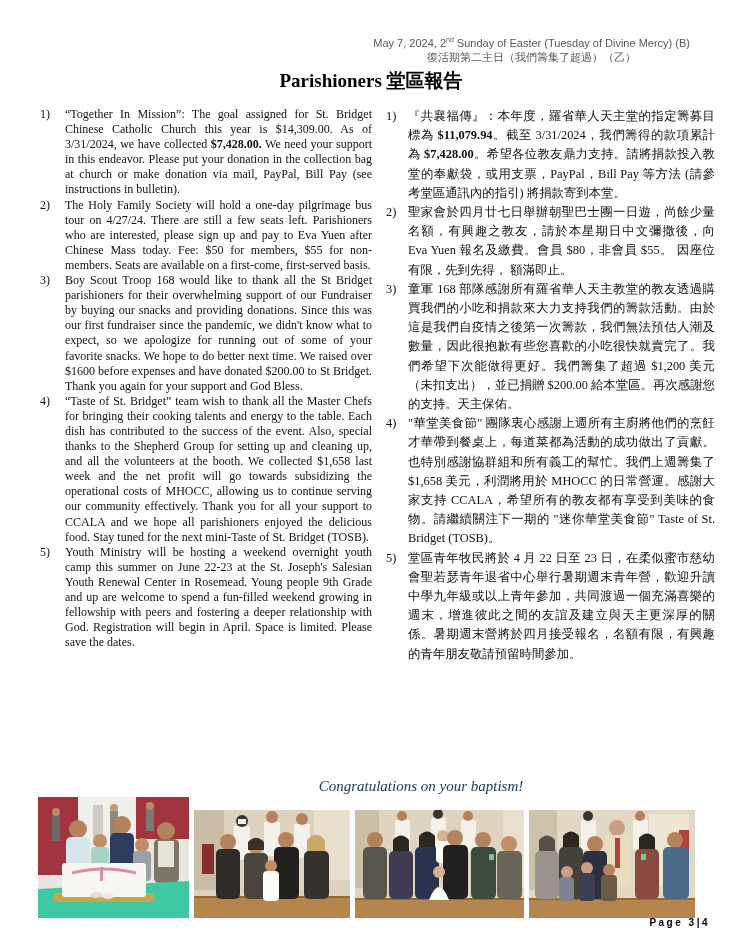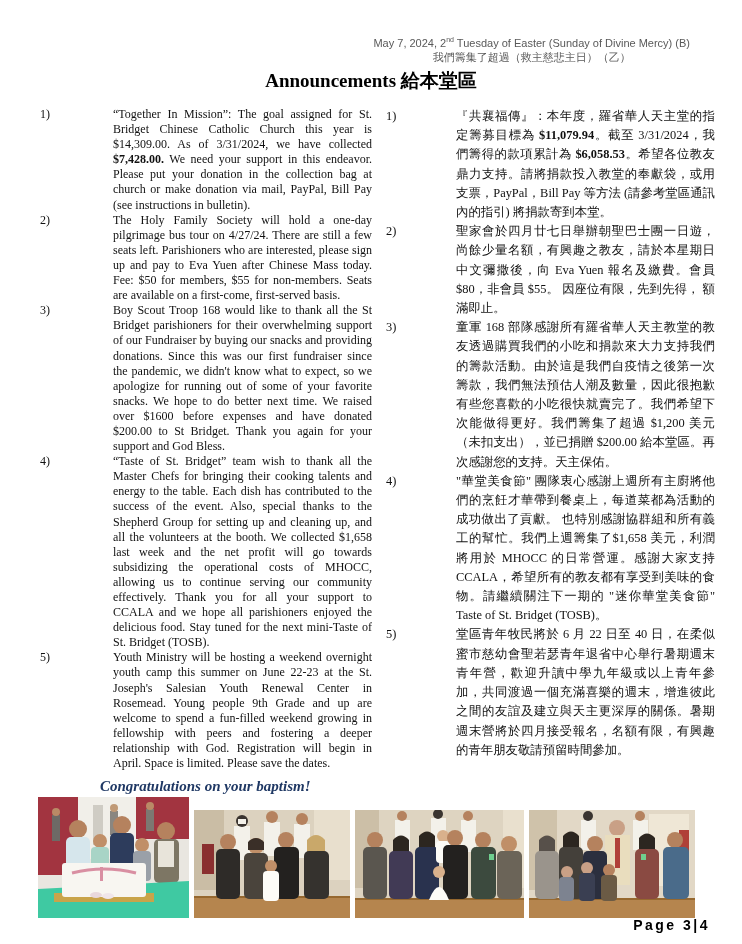--- a/index.html
+++ b/index.html
@@ -25,52 +25,52 @@
     position:absolute;top:107px;left:40px;right:27px;
     display:flex;gap:14px;
   }
   .col{flex:none;}
   .col-en{width:332px;font-size:12px;line-height:15.1px;}
   .col-zh{width:329px;font-size:12.4px;line-height:19.2px;}
   .ann-item{display:flex;}
   .ann-item .num{flex:none;}
   .col-en .num{width:25px;}
   .col-zh .num{width:22px;}
-  .ann-item .body{flex:1;text-align:justify;text-justify:inter-word;margin-left:48px;}
+  .ann-item .body{flex:1;text-align:justify;text-justify:inter-word;}
   .b{font-weight:bold;}
   
   .congrats{
-    position:absolute;top:778px;left:100px;right:0;
-    font-size:15px;font-weight:bold;font-style:italic;color:#1f3864;
+    position:absolute;top:778px;left:100px;right:0;text-align:center;
+    font-size:15px;font-weight:normal;font-style:italic;color:#1f3864;
   }
   
   .photos{
     position:absolute;top:797px;left:38px;height:121px;
     display:flex;gap:5px;align-items:flex-end;
   }
   .photo{flex:none;overflow:hidden;}
   .photo svg{display:block;}
   
   .footer{
     position:absolute;top:917px;right:32px;
     font-family:"Liberation Sans","DejaVu Sans",sans-serif;
-    font-size:14px;font-weight:bold;letter-spacing:2.5px;color:#000;
+    font-size:10px;font-weight:bold;letter-spacing:2.5px;color:#000;
   }
 </style>
 </head>
 <body>
 
 <div class="page">
 
   <div class="dates">
-    <div><span>May 7, 2024, 2</span><sup>nd</sup><span> Tuesday of Easter (Sunday of Divine Mercy) (B)</span></div>
-    <div>我們籌集了超過（救主慈悲主日）（乙）</div>
+    <div><span>May 7, 2024, 2</span><sup>nd</sup><span> Sunday of Easter (Tuesday of Divine Mercy) (B)</span></div>
+    <div>復活期第二主日（我們籌集了超過）（乙）</div>
   </div>
 
-  <div class="title">Announcements 給本堂區</div>
+  <div class="title">Parishioners 堂區報告</div>
 
   <div class="cols">
     <div class="col col-en">
         <div class="ann-item">
           <span class="num">1)</span>
           <span class="body"><span>“Together In Mission”: The goal assigned for St. Bridget Chinese Catholic Church this year is $14,309.00. As of 3/31/2024, we have collected </span><span class="b">$7,428.00.</span><span> We need your support in this endeavor. Please put your donation in the collection bag at church or make donation via mail, PayPal, Bill Pay (see instructions in bulletin).</span></span>
         </div>
         <div class="ann-item">
           <span class="num">2)</span>
           <span class="body"><span>The Holy Family Society will hold a one-day pilgrimage bus tour on 4/27/24. There are still a few seats left.  Parishioners who are interested, please sign up and pay to Eva Yuen after Chinese Mass today. Fee: $50 for members, $55 for non-members. Seats are available on a first-come, first-served basis.</span></span>
@@ -84,37 +84,37 @@
           <span class="body"><span>“Taste of St. Bridget” team wish to thank all the Master Chefs for bringing their cooking talents and energy to the table. Each dish has contributed to the success of the event. Also, special thanks to the Shepherd Group for setting up and cleaning up, and all the volunteers at the booth. We collected $1,658 last week and the net profit will go towards subsidizing the operational costs of MHOCC, allowing us to continue serving our community effectively. Thank you for all your support to CCALA and we hope all parishioners enjoyed the delicious food. Stay tuned for the next mini-Taste of St. Bridget (TOSB).</span></span>
         </div>
         <div class="ann-item">
           <span class="num">5)</span>
           <span class="body"><span>Youth Ministry will be hosting a weekend overnight youth camp this summer on June 22-23 at the St. Joseph's Salesian Youth Renewal Center in Rosemead. Young people 9th Grade and up are welcome to spend a fun-filled weekend growing in fellowship with peers and fostering a deeper relationship with God. Registration will begin in April.  Space is limited. Please save the dates.</span></span>
         </div>
       </div>
     <div class="col col-zh">
         <div class="ann-item">
           <span class="num">1)</span>
-          <span class="body"><span>『共襄福傳』：本年度，羅省華人天主堂的指定籌募目標為 </span><span class="b">$11,079.94</span><span>。截至 3/31/2024，我們籌得的款項累計為 </span><span class="b">$6,058.53</span><span>。希望各位教友鼎力支持。請將捐款投入教堂的奉獻袋，或用支票，PayPal，Bill Pay 等方法 (請參考堂區通訊內的指引) 將捐款寄到本堂。</span></span>
+          <span class="body"><span>『共襄福傳』：本年度，羅省華人天主堂的指定籌募目標為 </span><span class="b">$11,079.94</span><span>。截至 3/31/2024，我們籌得的款項累計為 </span><span class="b">$7,428.00</span><span>。希望各位教友鼎力支持。請將捐款投入教堂的奉獻袋，或用支票，PayPal，Bill Pay 等方法 (請參考堂區通訊內的指引) 將捐款寄到本堂。</span></span>
         </div>
         <div class="ann-item">
           <span class="num">2)</span>
           <span class="body"><span>聖家會於四月廿七日舉辦朝聖巴士團一日遊，尚餘少量名額，有興趣之教友，請於本星期日中文彌撒後，向 Eva Yuen 報名及繳費。會員 $80，非會員 $55。 因座位有限，先到先得， 額滿即止。</span></span>
         </div>
         <div class="ann-item">
           <span class="num">3)</span>
           <span class="body"><span>童軍 168 部隊感謝所有羅省華人天主教堂的教友透過購買我們的小吃和捐款來大力支持我們的籌款活動。由於這是我們自疫情之後第一次籌款，我們無法預估人潮及數量，因此很抱歉有些您喜歡的小吃很快就賣完了。我們希望下次能做得更好。我們籌集了超過 $1,200 美元（未扣支出），並已捐贈 $200.00 給本堂區。再次感謝您的支持。天主保佑。</span></span>
         </div>
         <div class="ann-item">
           <span class="num">4)</span>
           <span class="body"><span>"華堂美食節" 團隊衷心感謝上週所有主廚將他們的烹飪才華帶到餐桌上，每道菜都為活動的成功做出了貢獻。 也特別感謝協群組和所有義工的幫忙。我們上週籌集了$1,658 美元，利潤將用於 MHOCC 的日常營運。感謝大家支持 CCALA，希望所有的教友都有享受到美味的食物。請繼續關注下一期的 "迷你華堂美食節" Taste of St. Bridget (TOSB)。</span></span>
         </div>
         <div class="ann-item">
           <span class="num">5)</span>
-          <span class="body"><span>堂區青年牧民將於 6 月 22 日至 40 日，在柔似蜜市慈幼會聖若瑟青年退省中心舉行暑期週末青年營，歡迎升讀中學九年級或以上青年參加，共同渡過一個充滿喜樂的週末，增進彼此之間的友誼及建立與天主更深厚的關係。暑期週末營將於四月接受報名，名額有限，有興趣的青年朋友敬請預留時間參加。</span></span>
+          <span class="body"><span>堂區青年牧民將於 4 月 22 日至 23 日，在柔似蜜市慈幼會聖若瑟青年退省中心舉行暑期週末青年營，歡迎升讀中學九年級或以上青年參加，共同渡過一個充滿喜樂的週末，增進彼此之間的友誼及建立與天主更深厚的關係。暑期週末營將於四月接受報名，名額有限，有興趣的青年朋友敬請預留時間參加。</span></span>
         </div>
       </div>
   </div>
 
   <div class="congrats">Congratulations on your baptism!</div>
 
   <div class="photos">
 
     <div class="photo" style="width:151px;height:121px;">
       <svg width="151" height="121" viewBox="0 0 151 121" xmlns="http://www.w3.org/2000/svg">

